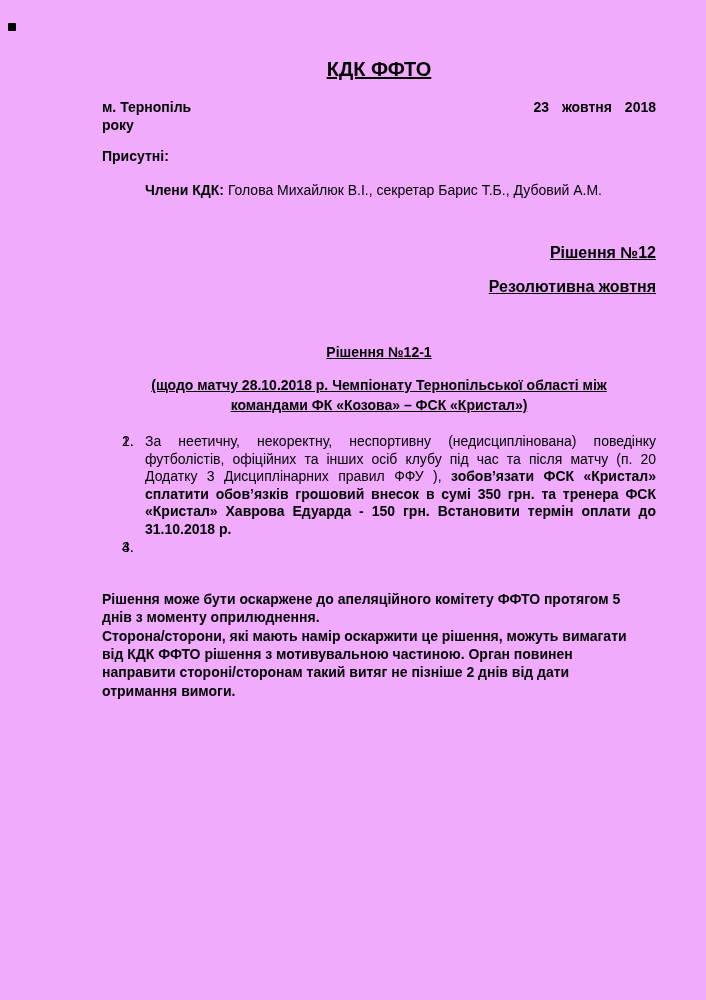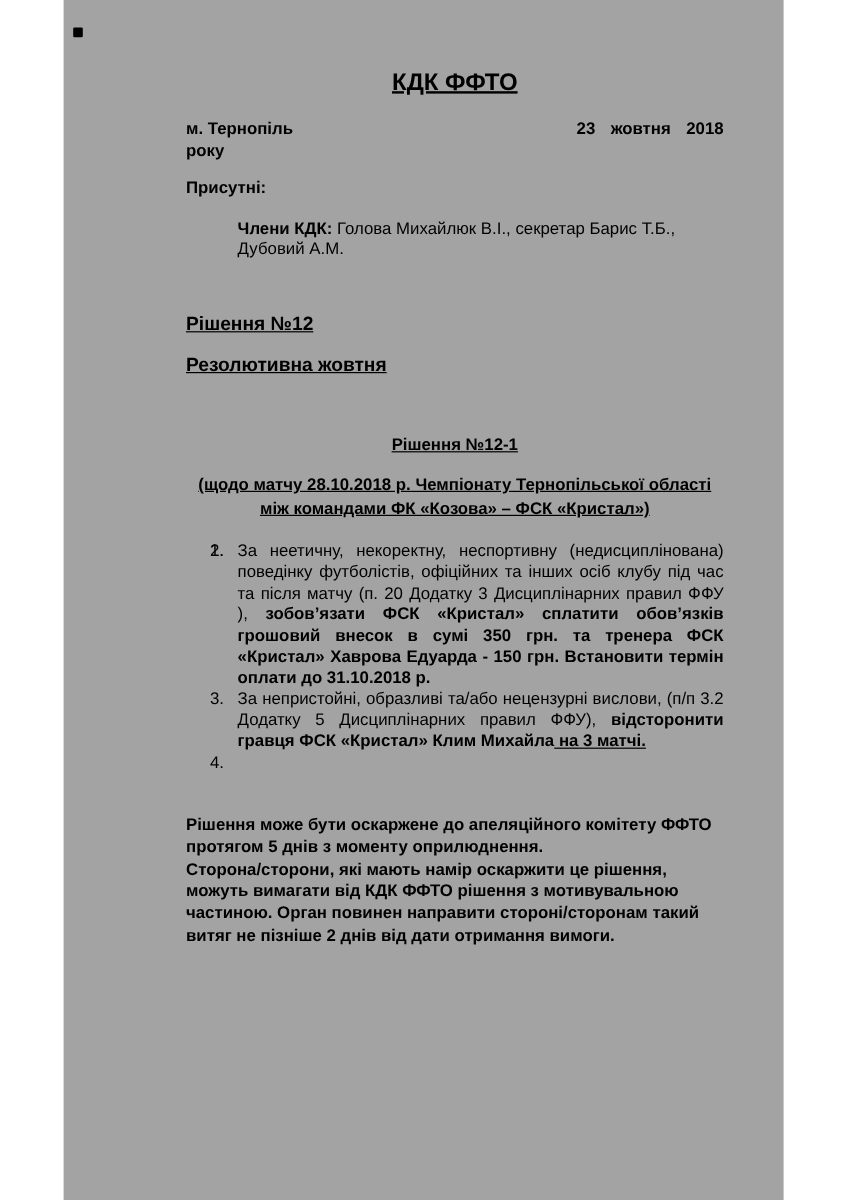--- a/index.html
+++ b/index.html
@@ -2,24 +2,24 @@
 <html lang="uk"><head>
 <meta charset="utf-8">
 <style>
   html, body {
     margin: 0;
     padding: 0;
     background: #ffffff;
   }
   .page {
     position: relative;
-    width: 600px;
+    width: 706px;
     height: 1000px;
     margin: 0 auto;
-    background: #a3a3a3;
+    background: #f0abfc;
     color: #000000;
     font-family: "Liberation Sans", "DejaVu Sans", sans-serif;
     font-size: 14px;
     line-height: 1.25;
     box-sizing: border-box;
     padding: 56px 50px 0 102px;
     overflow: hidden;
   }
   .artifact {
     position: absolute;
@@ -58,21 +58,21 @@
   }
   .members {
     margin: 16px 0 0 43px;
   }
 
   h2.center-head {
     margin: 0;
     font-size: 16px;
     line-height: 1.2;
     font-weight: bold;
-    text-align: left;
+    text-align: right;
     text-decoration: underline;
   }
   h2.first-head  { margin-top: 44px; }
   h2.second-head { margin-top: 15px; }
 
   h3.sub-head {
     margin: 48px 0 0;
     font-size: 14px;
     line-height: 1.2;
     font-weight: bold;
@@ -138,21 +138,21 @@
 
   <h2 class="center-head second-head">Резолютивна жовтня</h2>
 
   <h3 class="sub-head">Рішення №12-1</h3>
 
   <p class="subject">(щодо матчу 28.10.2018 р. Чемпіонату Тернопільської області між командами ФК «Козова» – ФСК «Кристал»)</p>
 
   <ol class="decisions">
     <li><span class="num">1.</span></li>
     <li><span class="num">2.</span><span class="t"><span>За неетичну, некоректну, неспортивну (недисциплінована) поведінку футболістів, офіційних та інших осіб клубу під час та після матчу (п. 20 Додатку 3 Дисциплінарних правил ФФУ ), </span><span class="b">зобов’язати ФСК «Кристал» сплатити обов’язків грошовий внесок в сумі 350 грн. та тренера ФСК «Кристал» Хаврова Едуарда - 150 грн. Встановити термін оплати до 31.10.2018 р.</span></span></li>
-    <li><span class="num">3.</span><span class="t"><span>За непристойні, образливі та/або нецензурні вислови, (п/п 3.2 Додатку 5 Дисциплінарних правил ФФУ), </span><span class="b">відсторонити гравця ФСК «Кристал» Клим Михайла</span><span class="b u"> на 3 матчі.</span></span></li>
+    <li><span class="num">3.</span></li>
     <li><span class="num">4.</span></li>
   </ol>
 
   <p class="appeal">Рішення може бути оскаржене до апеляційного комітету ФФТО протягом 5 днів з моменту оприлюднення.</p>
 
   <p class="appeal">Сторона/сторони, які мають намір оскаржити це рішення, можуть вимагати від КДК ФФТО рішення з мотивувальною частиною. Орган повинен направити стороні/сторонам такий витяг не пізніше 2 днів від дати отримання вимоги.</p>
 
 </div>
 
 </body></html>

